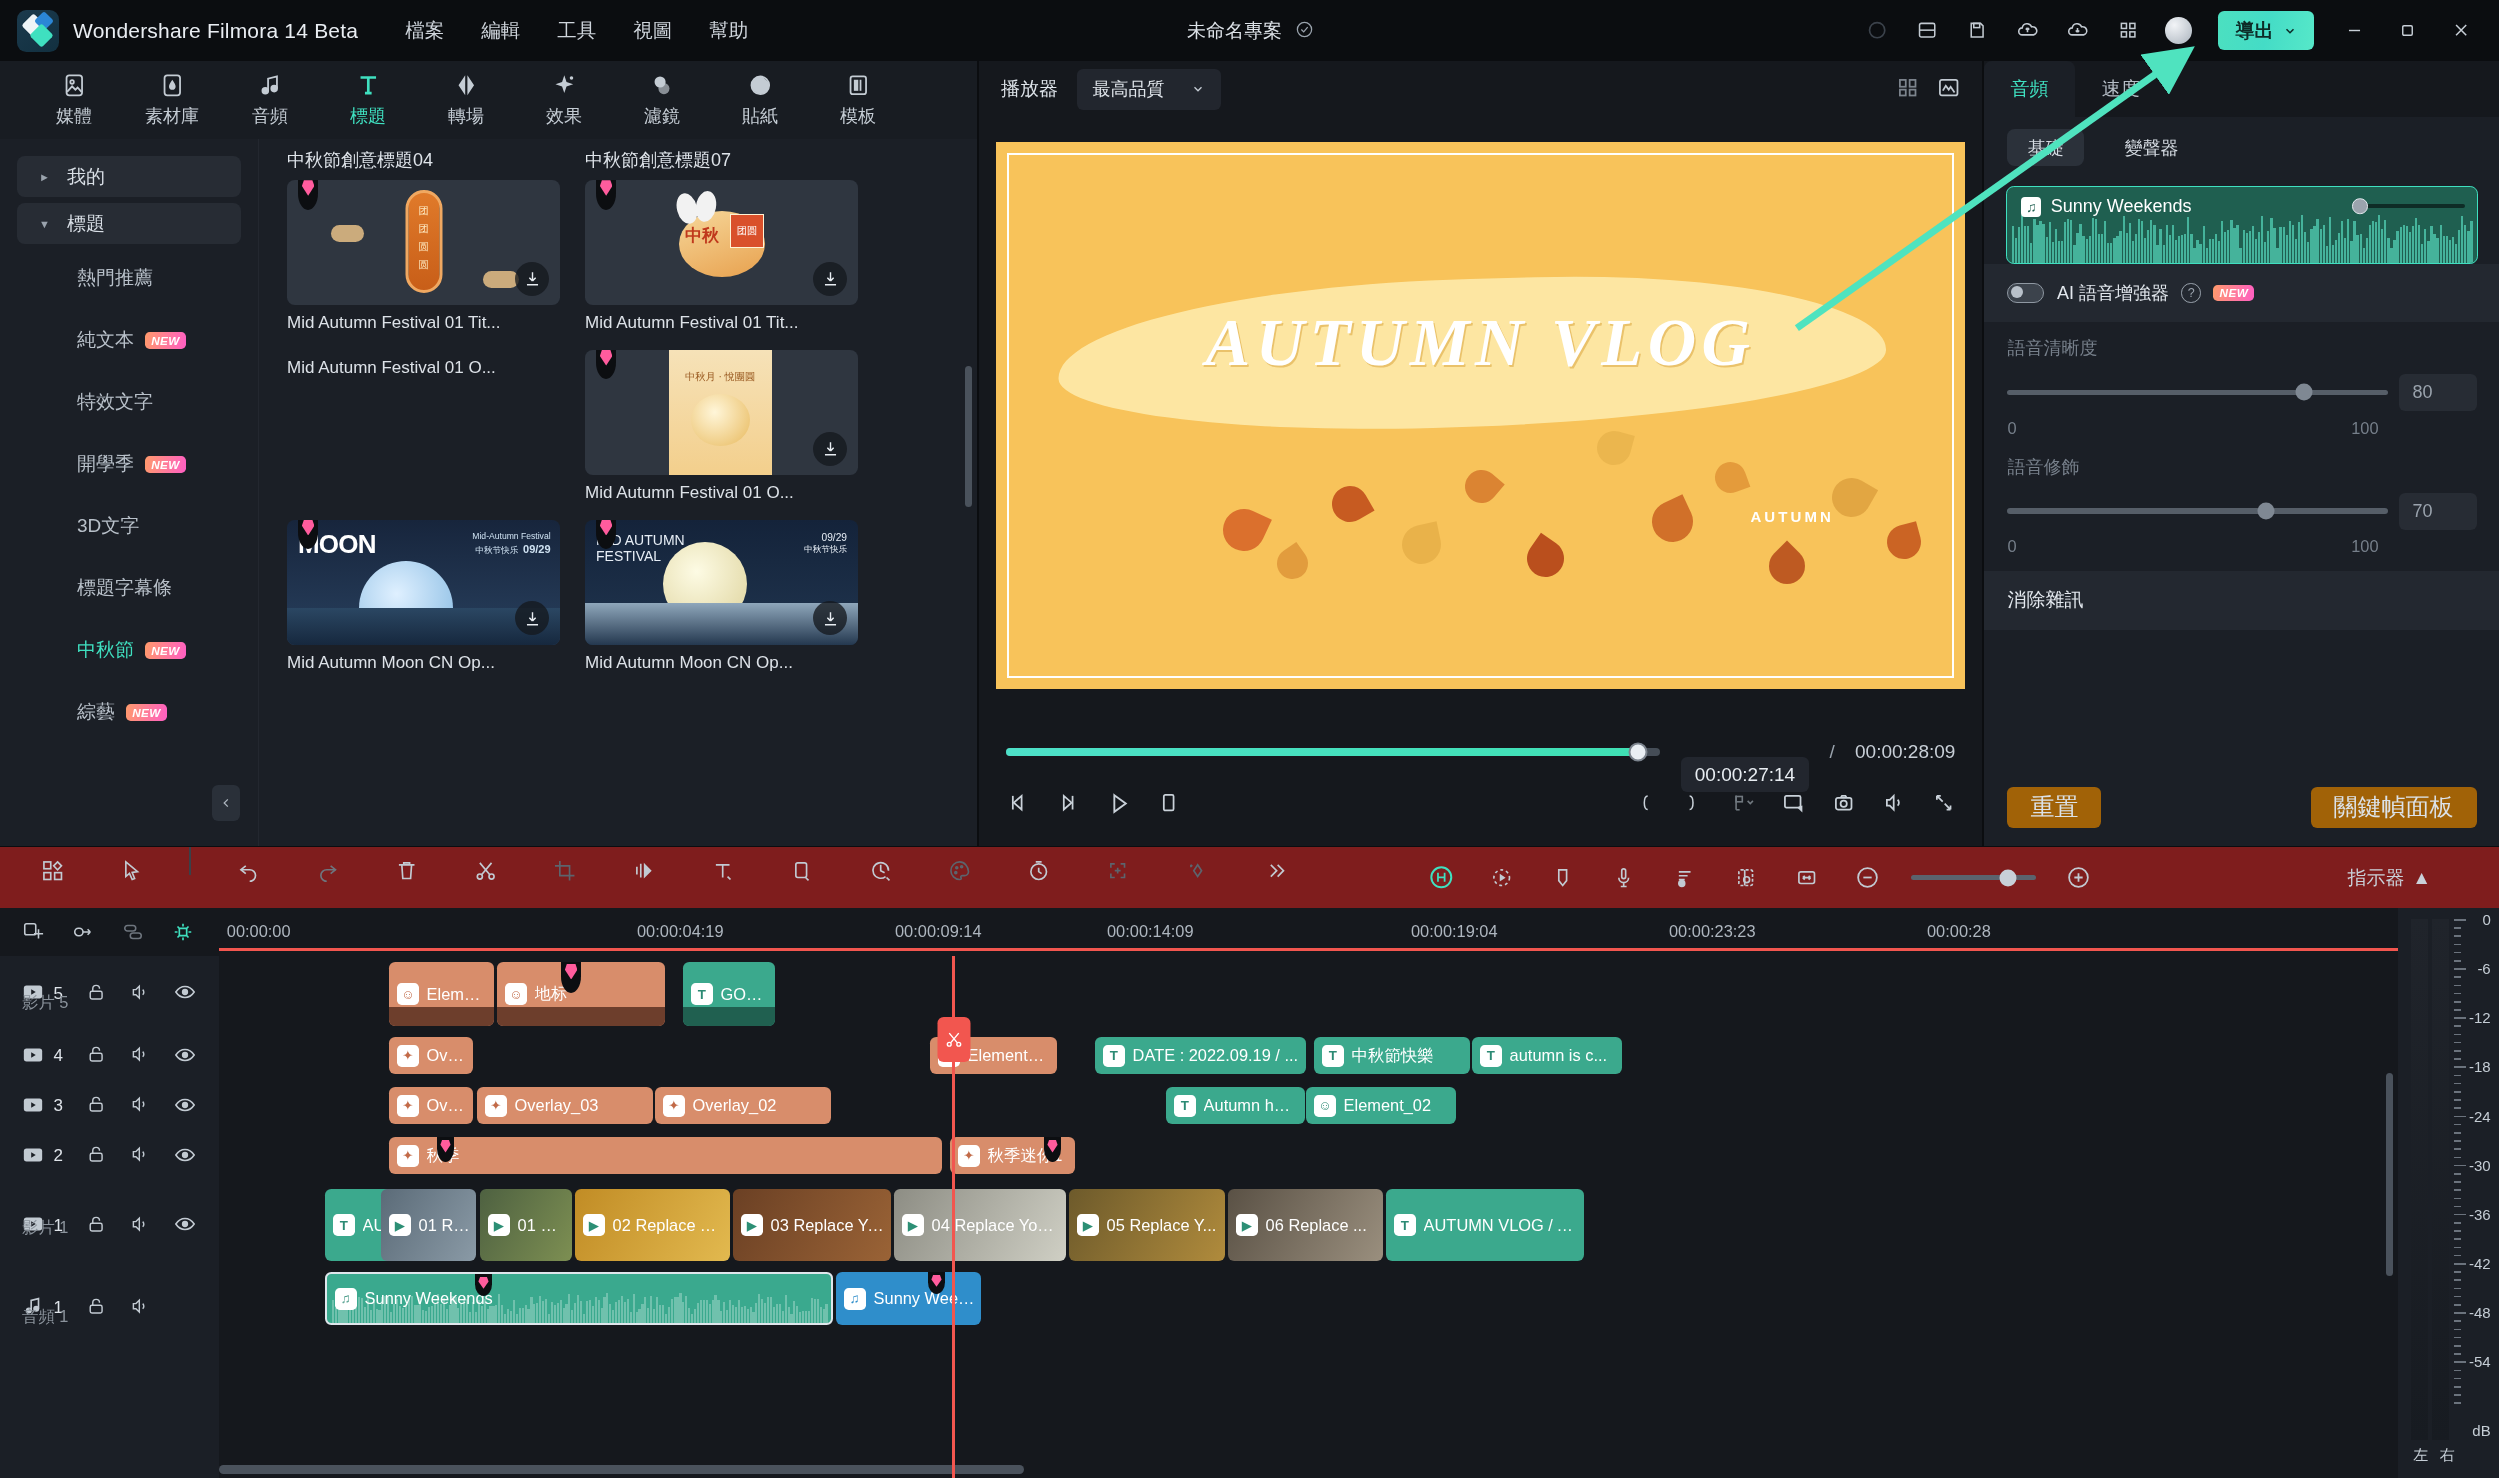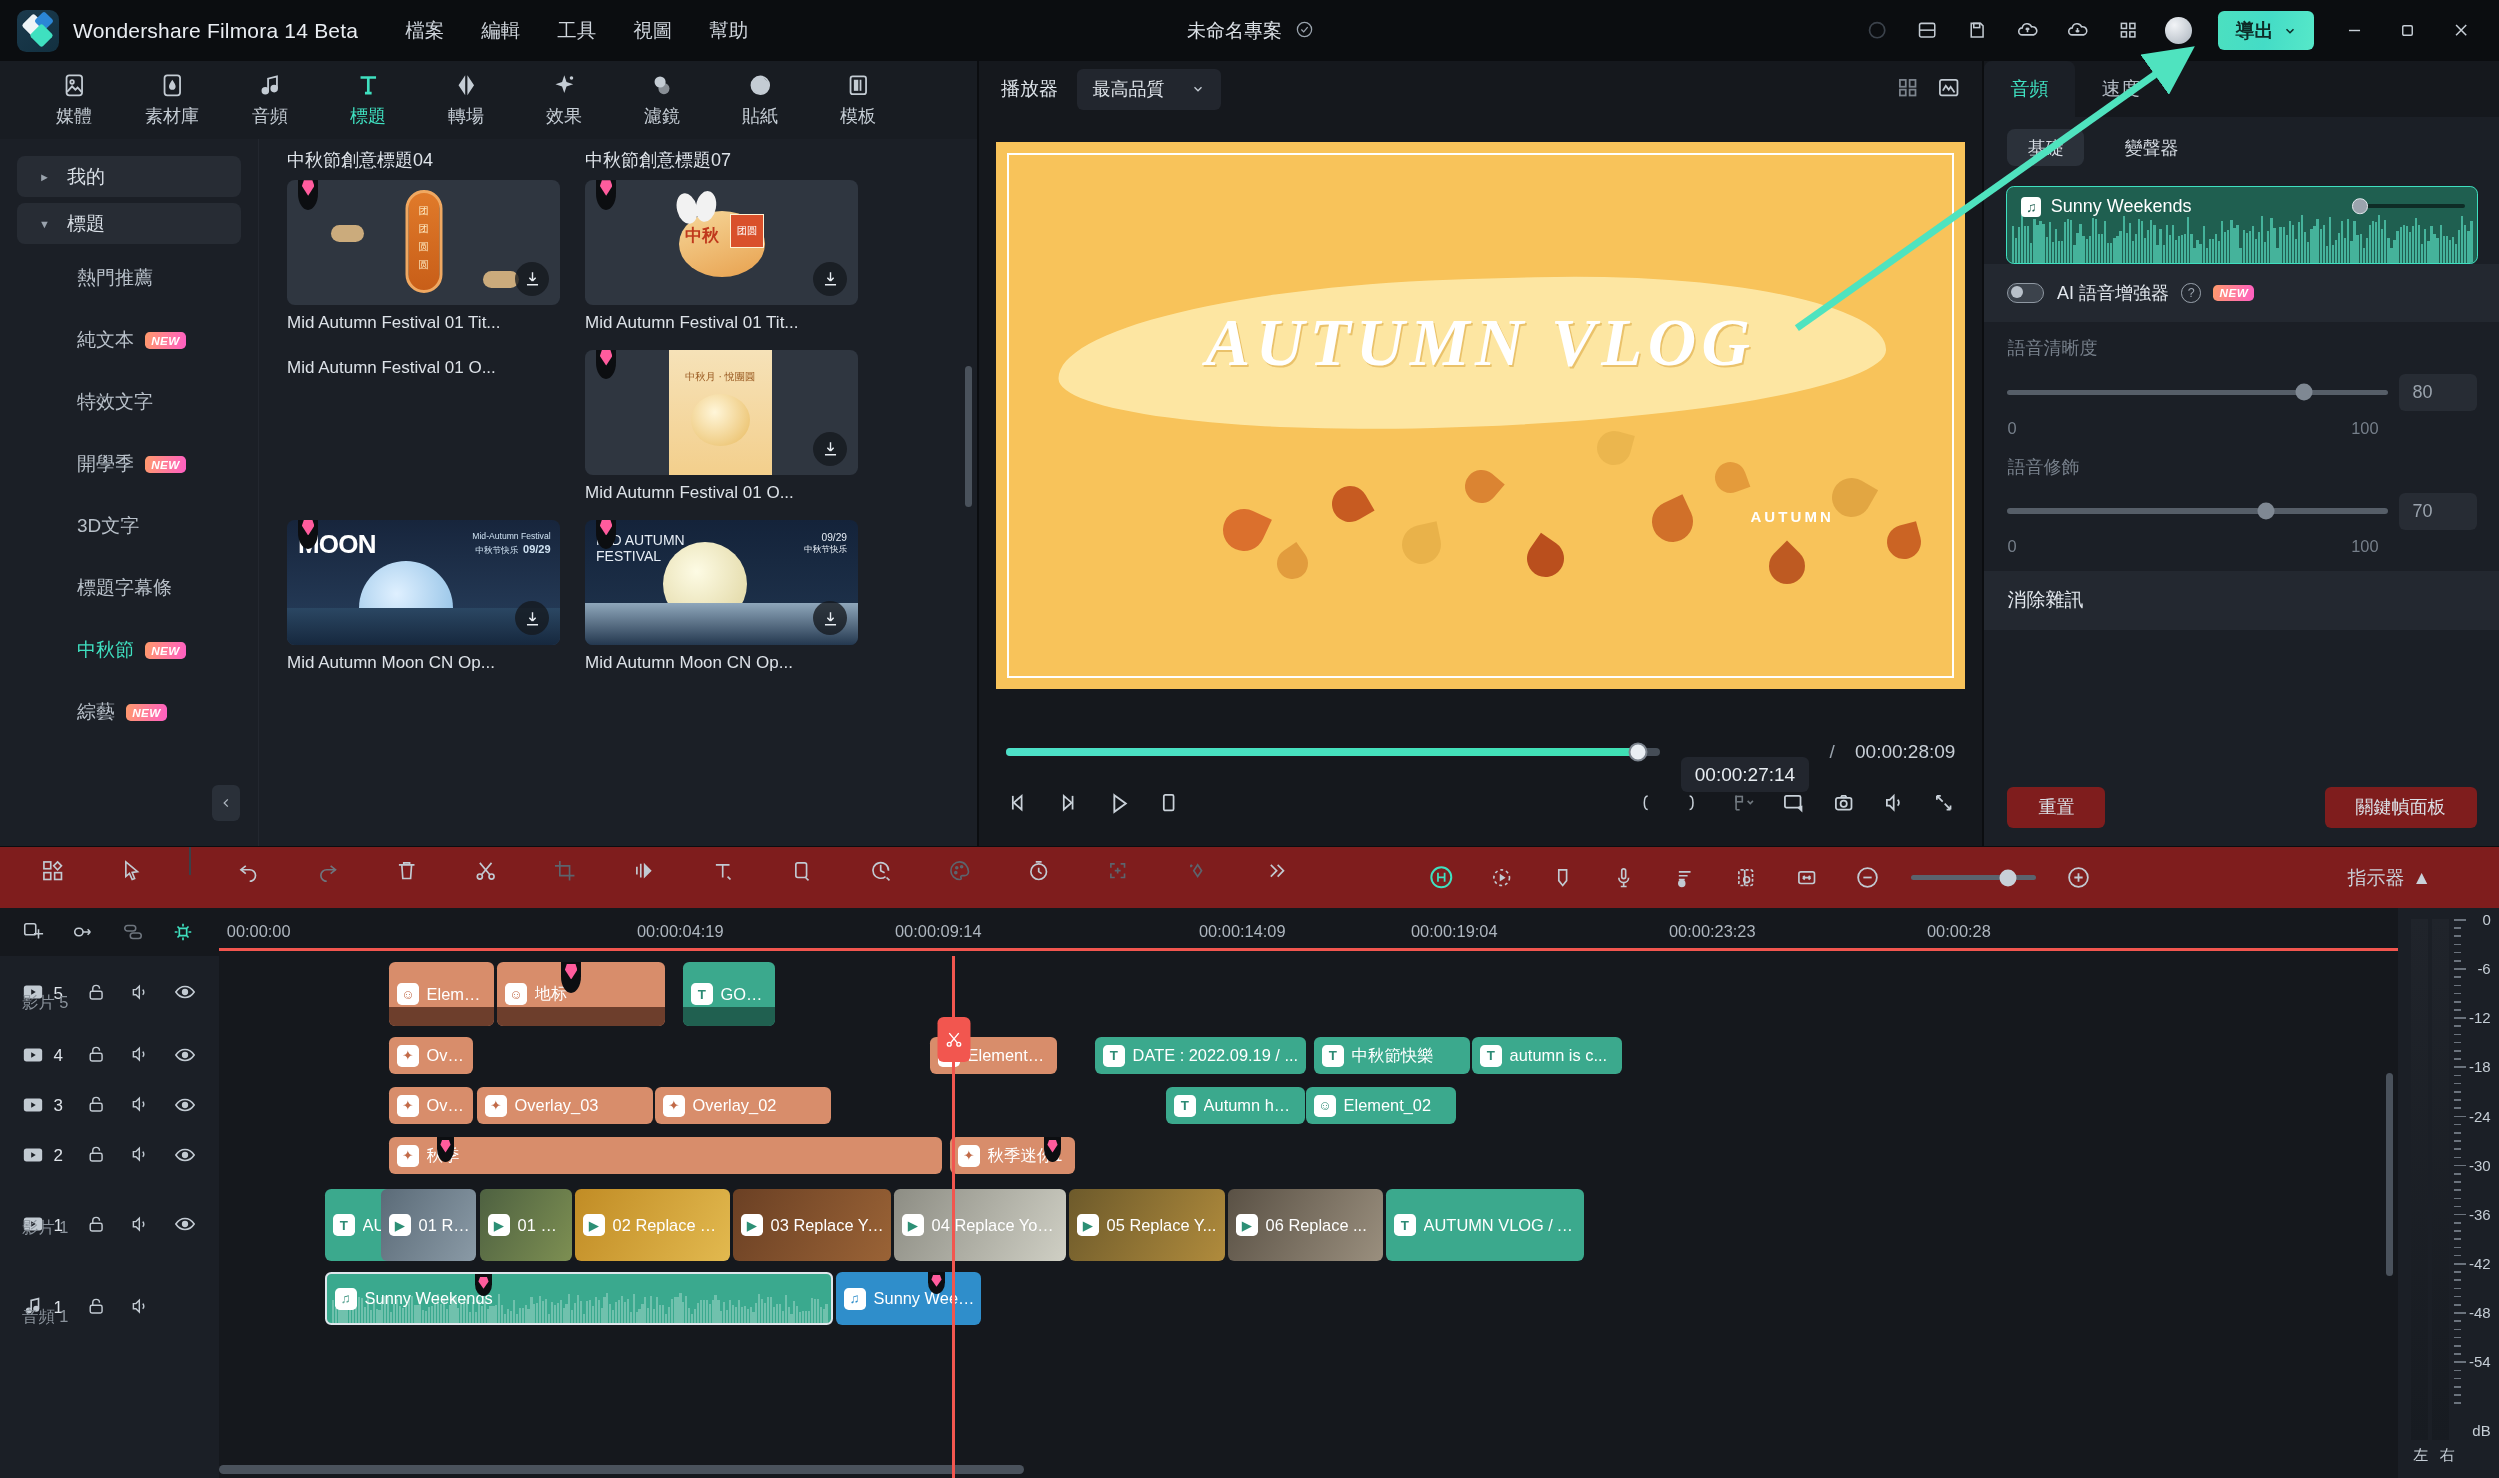--- a/index.html
+++ b/index.html
@@ -173,22 +173,22 @@
   .sl-track .k { position: absolute; top: 50%; transform: translate(-50%,-50%); width: 17px;
      height: 17px; border-radius: 50%; background: #7f8893; }
   .sl-val { width: 78px; height: 37px; border-radius: 6.2px; background: #272c34; display: flex;
      align-items: center; padding-left: 14px; font-size: 18px; color: #9aa3ad; }
   .sl-minmax { display: flex; justify-content: space-between; margin-top: 7.8px; width: calc(100% - 98px);
      font-size: 16.4px; color: #767f8a; }
   .rp-divider { height: 59px; background: #232830; display: flex; align-items: center;
      padding: 0 23.4px; font-size: 19px; color: #e4e9ef; margin-top: 11px; }
   .rp-footer { margin-top: auto; height: 78px; display: flex; align-items: center;
      padding: 0 23.4px; }
-  .rp-footer .btn { height: 41px; padding: 0 31px; border-radius: 6.2px; background: #7f1d1d;
-     color: #dce2e8; font-size: 18px; display: flex; align-items: center; cursor: pointer; }
+  .rp-footer .btn { height: 41px; padding: 0 23px; border-radius: 6.2px; background: #a16207;
+     color: #dce2e8; font-size: 24px; display: flex; align-items: center; cursor: pointer; }
   .rp-footer .right { margin-left: auto; }
 
   
   .lower { flex: 1; display: flex; flex-direction: column; background: #15181d; min-height: 0; }
   .tl-toolbar { height: 62px; display: flex; padding: 0 22px; gap: 18px;
      background: #7f1d1d; border-top: 1.6px solid #0b0d10; }
   .tlb { width: 61px; height: 47px; display: flex; align-items: center; justify-content: center;
      color: #c2cad2; cursor: pointer; }
   .tlb.dim { color: #5c646d; }
   .tlb-sep { width: 1.6px; height: 28px; background: #3a4149; margin: 0 9.4px; }
@@ -1120,21 +1120,21 @@
               <svg width="22" height="22" viewBox="0 0 24 24" fill="none" stroke="#3fe0c0" stroke-width="1.8">
                   <rect x="8" y="8" width="8" height="8" rx="1"></rect>
                   <path d="M12 3v3M12 18v3M3 12h3M18 12h3M6 6l2 2M16 16l2 2M18 6l-2 2M8 16l-2 2"></path>
                 </svg>
             </span>
           </div>
           <div class="ruler">
             <div class="tick" style="left:7.8px;">00:00:00</div>
             <div class="tick" style="left:418px;">00:00:04:19</div>
             <div class="tick" style="left:676px;">00:00:09:14</div>
-            <div class="tick" style="left:980px;">00:00:14:09</div>
+            <div class="tick" style="left:888px;">00:00:14:09</div>
             <div class="tick" style="left:1192px;">00:00:19:04</div>
             <div class="tick" style="left:1450px;">00:00:23:23</div>
             <div class="tick" style="left:1708px;">00:00:28</div>
             <div class="redline"></div>
           </div>
         </div>
 
         <div class="tracks">
           <div class="track-heads">
             <div class="th" style="height:75px;">

